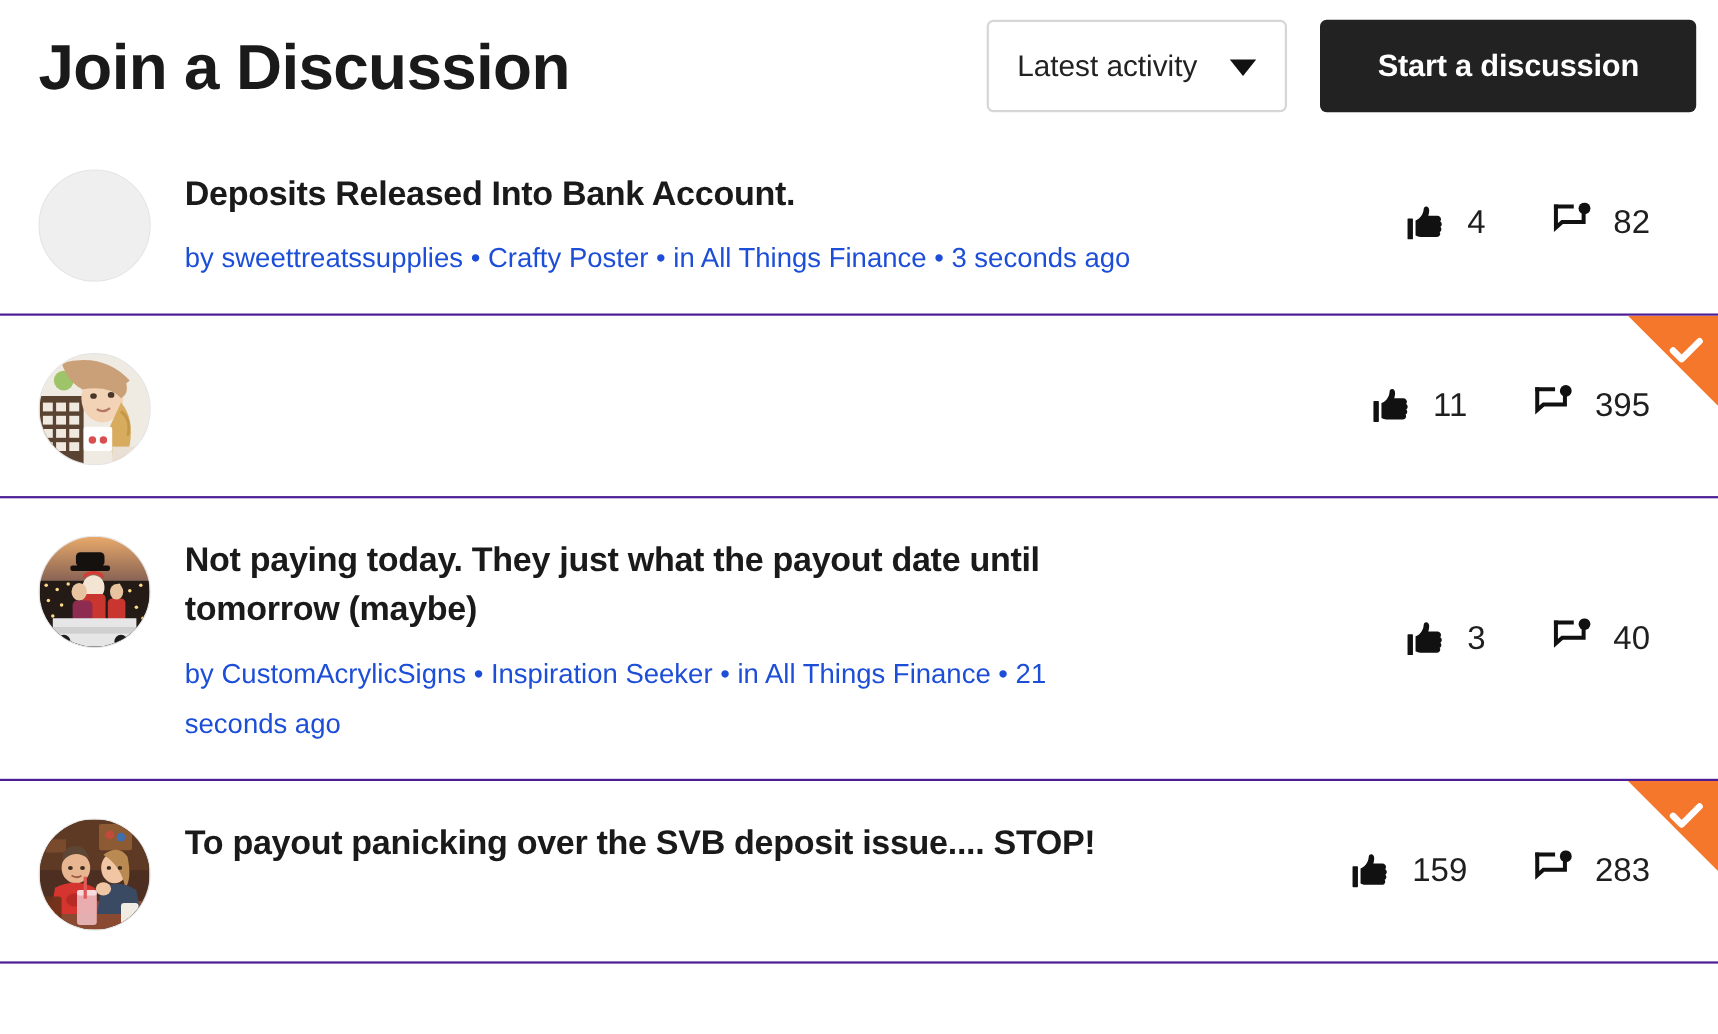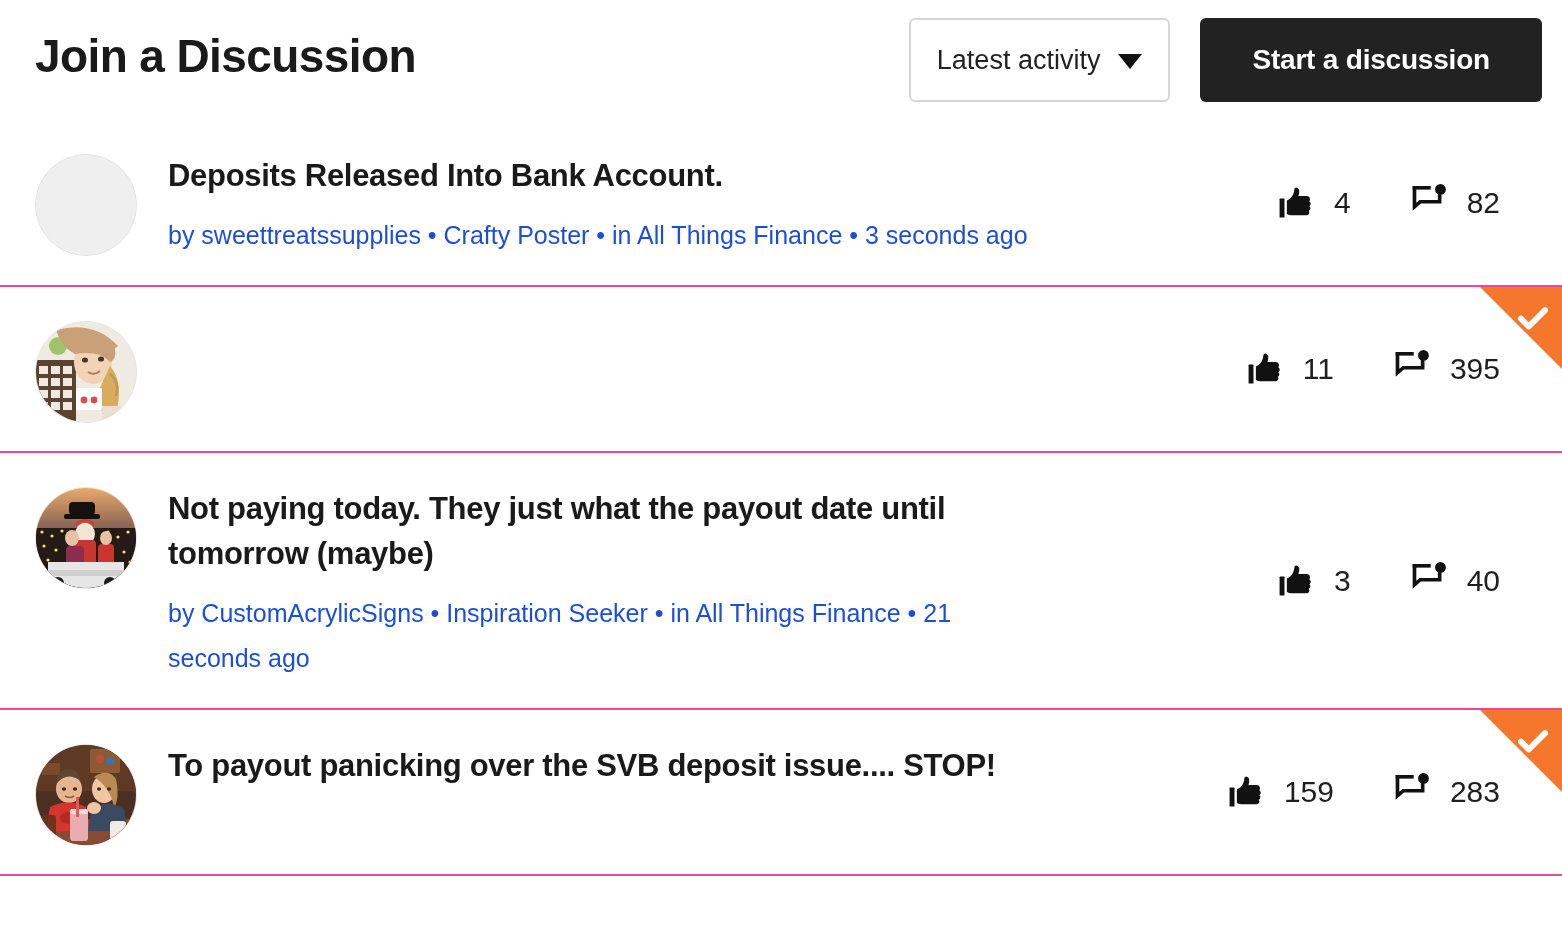--- a/index.html
+++ b/index.html
@@ -23,42 +23,42 @@
   
   .header {
     position: relative;
     height: 120px;
     padding: 0 20px 0 35px;
     display: flex;
     align-items: flex-start;
   }
 
   .page-title {
-    font-size: 46px;
+    font-size: 58px;
     font-weight: 700;
     letter-spacing: -0.6px;
     line-height: 1;
     color: #1a1a1a;
     margin-top: 33px;
     white-space: nowrap;
   }
 
   .header-actions {
     position: absolute;
     top: 18px;
     right: 20px;
     display: flex;
     align-items: flex-start;
     gap: 30px;
   }
 
   .sort-dropdown {
     display: flex;
     align-items: center;
-    gap: 18px;
+    gap: 30px;
     height: 84px;
     padding: 16px 26px;
     background: #ffffff;
     border: 2px solid #d6d6d6;
     border-radius: 6px;
     cursor: pointer;
   }
 
   .sort-label {
     font-size: 27px;
@@ -97,21 +97,21 @@
   
   .discussion-list {
     padding: 0 0 0 0;
   }
 
   .discussion-row {
     position: relative;
     display: flex;
     align-items: flex-start;
     padding: 28px 0 28px 35px;
-    border-bottom: 2px solid #ec4899;
+    border-bottom: 2px solid #4c1d95;
     margin-left: 0;
     overflow: hidden;
   }
   .discussion-row:first-child { border-top: none; }
 
   .row-avatar {
     flex: 0 0 auto;
     width: 102px;
     height: 102px;
     border-radius: 50%;

